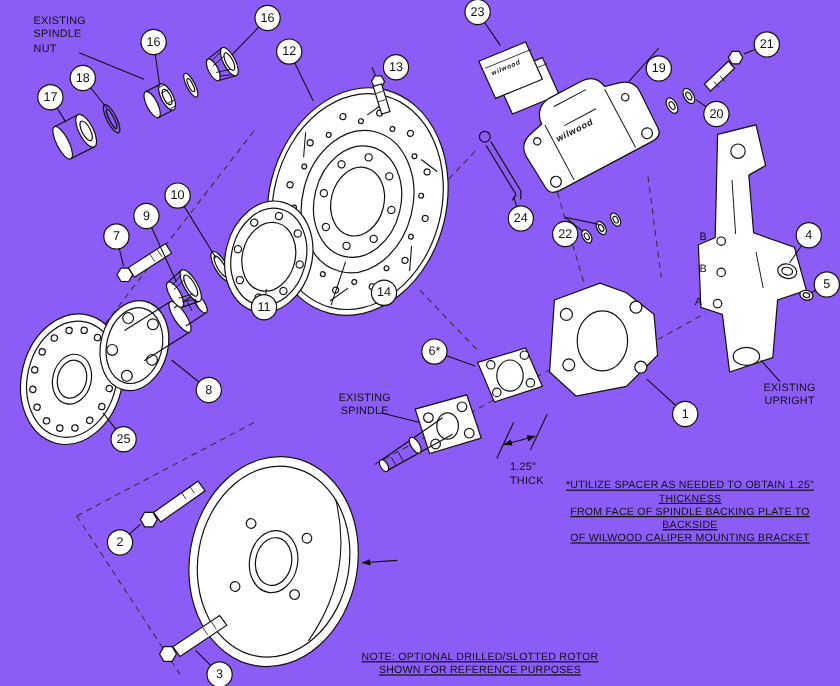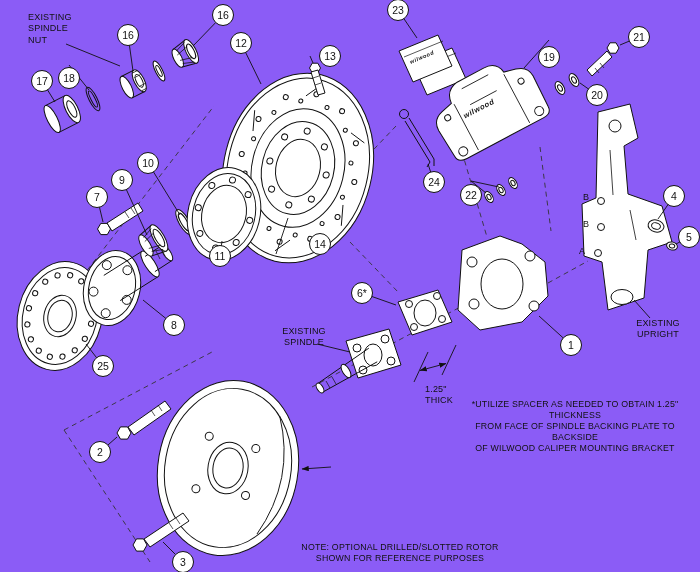--- a/index.html
+++ b/index.html
@@ -2,21 +2,21 @@
 <html><head>
 <meta charset="utf-8">
 <style>
   * { margin:0; padding:0; box-sizing:border-box; }
   html,body { background:#fff; }
   body { width:700px; height:572px; font-family:"Liberation Sans","DejaVu Sans",sans-serif; color:#111; }
   .stage { position:relative; width:700px; height:572px; overflow:hidden; background:#8b5cf6; }
   svg.art { position:absolute; left:0; top:0; }
   .lbl { position:absolute; font-size:9px; line-height:1.25; letter-spacing:.2px; white-space:pre-line; color:#111; }
   .lbl.center { text-align:center; }
-  .note { font-size:8.8px; }
+  .note { font-size:8.8px;text-decoration:underline; }
   .callout {
     position:absolute; width:22px; height:22px; border:1.2px solid #111; border-radius:50%;
     background:#fff; display:flex; align-items:center; justify-content:center;
     font-size:10.5px; transform:translate(-50%,-50%); z-index:5;
   }
   .letter { position:absolute; font-size:9px; transform:translate(-50%,-50%); z-index:4; }
   .brand { position:absolute; font-size:7.5px; font-weight:bold; font-style:italic; letter-spacing:.6px; z-index:3; }
   .brand.small { font-size:5.5px; }
 </style>
 </head>
@@ -393,21 +393,21 @@
     <div class="callout" style="left: 174px; top: 325px;">8</div>
     <div class="callout" style="left: 122px; top: 180px;">9</div>
     <div class="callout" style="left: 148px; top: 163px;">10</div>
     <div class="callout" style="left: 220px; top: 256px;">11</div>
     <div class="callout" style="left: 241px; top: 43px;">12</div>
     <div class="callout" style="left: 310px; top: 56px; margin-left: 20px;">13</div>
     <div class="callout" style="left: 276px; top: 244px; margin-left: 44px;">14</div>
     <div class="callout" style="left: 223px; top: 15px;">16</div>
     <div class="callout" style="left: 128px; top: 35px;">16</div>
     <div class="callout" style="left: 42px; top: 81px;">17</div>
-    <div class="callout" style="left: 69px; top: 65px; margin-top: 13px;">18</div>
+    <div class="callout" style="left: 69px; top: 65px;">18</div>
     <div class="callout" style="left: 549px; top: 57px;">19</div>
     <div class="callout" style="left: 597px; top: 95px;">20</div>
     <div class="callout" style="left: 639px; top: 37px;">21</div>
     <div class="callout" style="left: 471px; top: 195px;">22</div>
     <div class="callout" style="left: 398px; top: 10px;">23</div>
     <div class="callout" style="left: 434px; top: 182px;">24</div>
     <div class="callout" style="left: 103px; top: 366px;">25</div>
     <div class="letter" style="left: 586px; top: 197px;">B</div>
     <div class="letter" style="left: 586px; top: 224px;">B</div>
     <div class="letter" style="left: 582px; top: 251px;">A</div>

